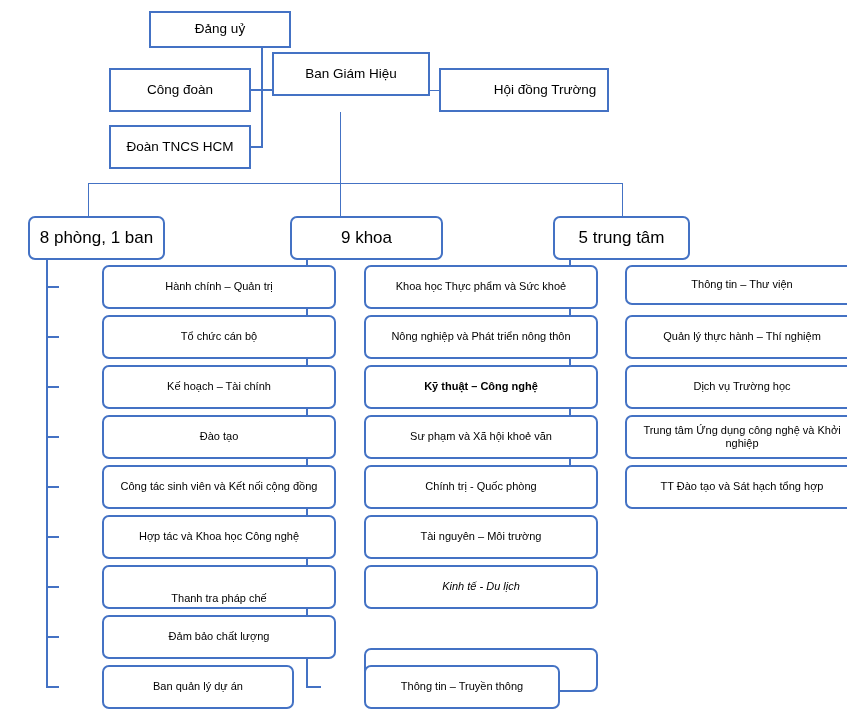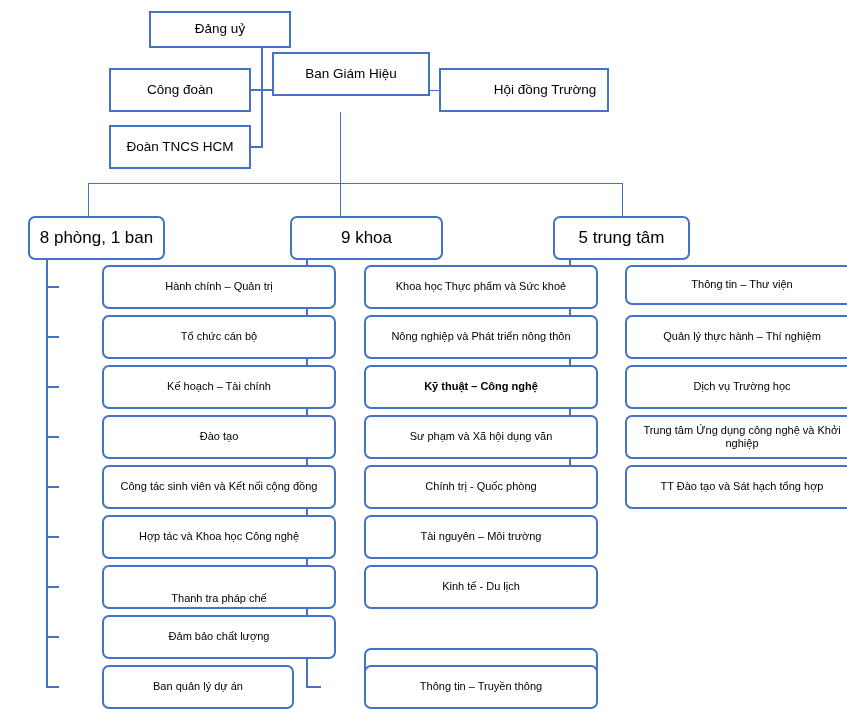--- a/index.html
+++ b/index.html
@@ -154,45 +154,45 @@
     <span>Nông nghiệp và Phát triển nông thôn</span>
   </div>
   <div class="ln h" style="left:306px; top:336px; width:15px;"></div>
 
   <div class="box rnd leaf" style="left:320px; top:365px; width:234px; height:44px;font-weight:bold;">
     <span>Kỹ thuật – Công nghệ</span>
   </div>
   <div class="ln h" style="left:306px; top:386px; width:15px;"></div>
 
   <div class="box rnd leaf" style="left:320px; top:415px; width:234px; height:44px;">
-    <span>Sư phạm và Xã hội dụng văn</span>
+    <span>Sư phạm và Xã hội khoẻ văn</span>
   </div>
   <div class="ln h" style="left:306px; top:436px; width:15px;"></div>
 
   <div class="box rnd leaf" style="left:320px; top:465px; width:234px; height:44px;">
     <span>Chính trị - Quốc phòng</span>
   </div>
   <div class="ln h" style="left:306px; top:486px; width:15px;"></div>
 
   <div class="box rnd leaf" style="left:320px; top:515px; width:234px; height:44px;">
     <span>Tài nguyên – Môi trường</span>
   </div>
   <div class="ln h" style="left:306px; top:536px; width:15px;"></div>
 
-  <div class="box rnd leaf" style="left:320px; top:565px; width:234px; height:44px;">
+  <div class="box rnd leaf" style="left:320px; top:565px; width:234px; height:44px;font-style:italic;">
     <span>Kinh tế - Du lịch</span>
   </div>
   <div class="ln h" style="left:306px; top:586px; width:15px;"></div>
 
   <div class="box rnd leaf" style="left:320px; top:648px; width:234px; height:44px;">
     <span>Ngoại ngữ</span>
   </div>
   <div class="ln h" style="left:306px; top:636px; width:15px;"></div>
 
-  <div class="box rnd leaf" style="left:320px; top:665px; width:234px; height:44px;">
+  <div class="box rnd leaf" style="left:320px; top:665px; width:196px; height:44px;">
     <span>Thông tin – Truyền thông</span>
   </div>
   <div class="ln h" style="left:306px; top:686px; width:15px;"></div>
 
   <div class="box rnd lvl2" style="left:553px; top:216px; width:137px; height:44px;">
     <span>5 trung tâm</span>
   </div>
 
   <div class="ln v" style="left:569px; top:260px; height:227px;"></div>
 

